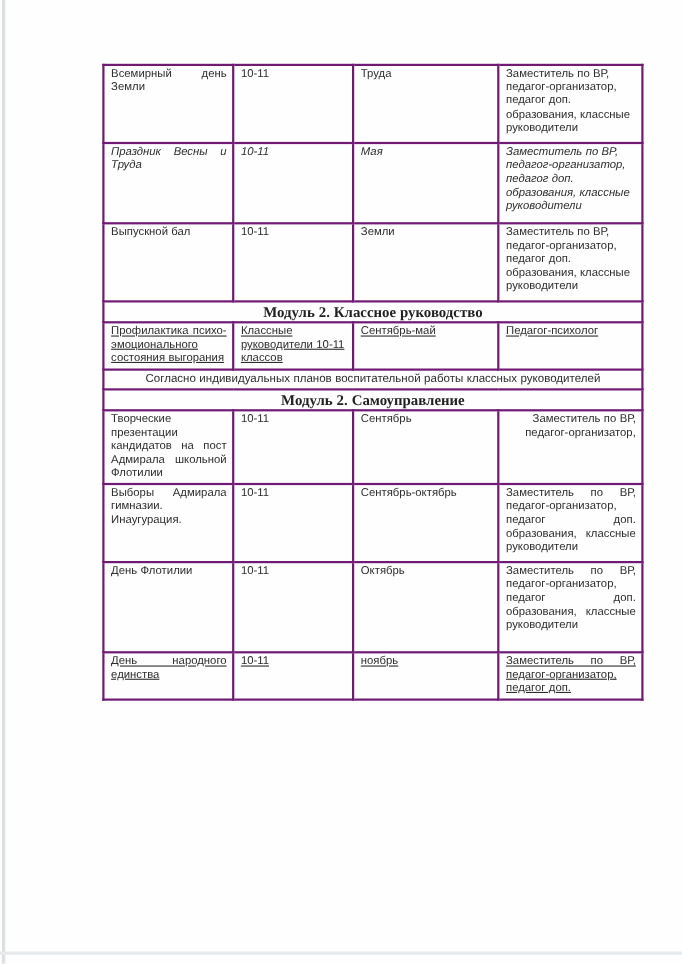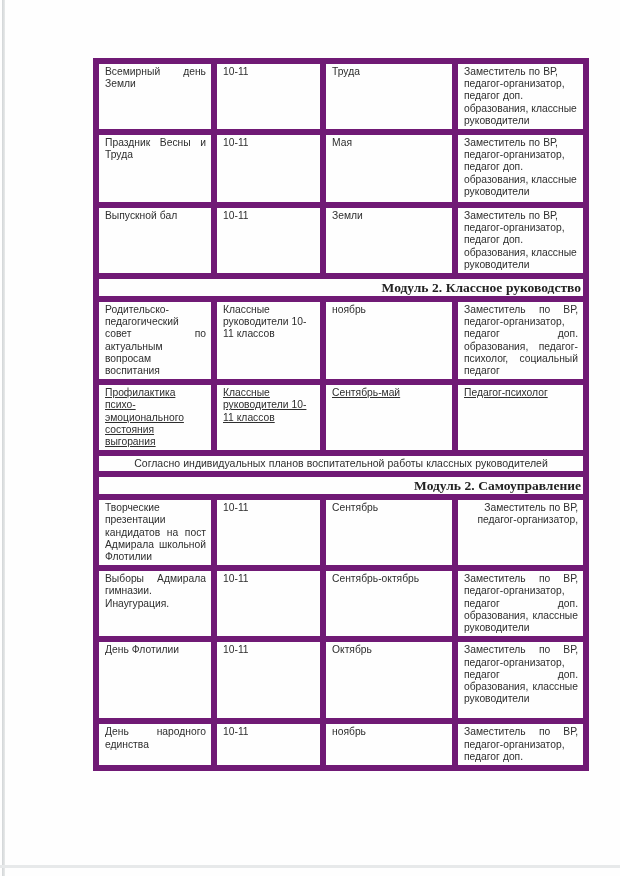--- a/index.html
+++ b/index.html
@@ -42,31 +42,31 @@
     top: 58px;
     width: 490px;
     border-collapse: collapse;
     table-layout: fixed;
   }
   table.plan col.c1 { width: 118px; }
   table.plan col.c2 { width: 109px; }
   table.plan col.c3 { width: 132px; }
   table.plan col.c4 { width: 131px; }
   table.plan td {
-    border: 6px solid #701a75;
+    border: 2px solid #701a75;
     vertical-align: top;
     padding: 2px 5px 2px 6px;
     font-size: 10.3px;
     line-height: 12.2px;
     word-spacing: 0.2px;
   }
   td.just { text-align: justify; }
   td.center { text-align: right; }
   tr.module-header td {
-    text-align: right;
+    text-align: center;
     font-family: "Liberation Serif", serif;
     font-weight: bold;
     font-size: 13.5px;
     line-height: 15px;
     padding: 1px 2px;
     color: #222222;
   }
   tr.note-row td {
     text-align: center;
     font-size: 10.5px;
@@ -88,43 +88,37 @@
         <col class="c3">
         <col class="c4">
     </colgroup>
     <tbody>
       <tr style="height:71px;">
         <td class="just">Всемирный день Земли</td>
         <td>10-11</td>
         <td>Труда</td>
         <td>Заместитель по ВР, педагог-организатор, педагог доп. образования, классные руководители</td>
       </tr>
-      <tr style="height:73px;">
+      <tr style="height:73px;font-style:italic;">
         <td class="just">Праздник Весны и Труда</td>
         <td>10-11</td>
         <td>Мая</td>
         <td>Заместитель по ВР, педагог-организатор, педагог доп. образования, классные руководители</td>
       </tr>
       <tr style="height:71px;">
         <td class="just">Выпускной бал</td>
         <td>10-11</td>
         <td>Земли</td>
         <td>Заместитель по ВР, педагог-организатор, педагог доп. образования, классные руководители</td>
       </tr>
 
       <tr class="module-header" style="height:18px;">
         <td colspan="4">Модуль 2. Классное руководство</td>
       </tr>
 
-      <tr style="height:81px;">
-        <td class="just">Родительско-педагогический совет по актуальным вопросам воспитания</td>
-        <td>Классные руководители 10-11 классов</td>
-        <td>ноябрь</td>
-        <td class="just">Заместитель по ВР, педагог-организатор, педагог доп. образования, педагог-психолог, социальный педагог</td>
-      </tr>
       <tr style="height:43px;text-decoration:underline;">
         <td class="just">Профилактика психо-эмоционального состояния выгорания</td>
         <td>Классные руководители 10-11 классов</td>
         <td>Сентябрь-май</td>
         <td>Педагог-психолог</td>
       </tr>
 
       <tr class="note-row" style="height:18px;margin-top:28px;">
         <td colspan="4">Согласно индивидуальных планов воспитательной работы классных руководителей</td>
       </tr>
@@ -144,21 +138,21 @@
         <td>10-11</td>
         <td>Сентябрь-октябрь</td>
         <td class="just">Заместитель по ВР, педагог-организатор, педагог доп. образования, классные руководители</td>
       </tr>
       <tr style="height:82px;">
         <td class="just">День Флотилии</td>
         <td>10-11</td>
         <td>Октябрь</td>
         <td class="just">Заместитель по ВР, педагог-организатор, педагог доп. образования, классные руководители</td>
       </tr>
-      <tr style="height:42px;">
+      <tr style="height:42px;text-decoration:underline;">
         <td class="just">День народного единства</td>
         <td>10-11</td>
         <td>ноябрь</td>
         <td class="just">Заместитель по ВР, педагог-организатор, педагог доп.</td>
       </tr>
     </tbody>
   </table>
 </div>
 
 </body></html>

